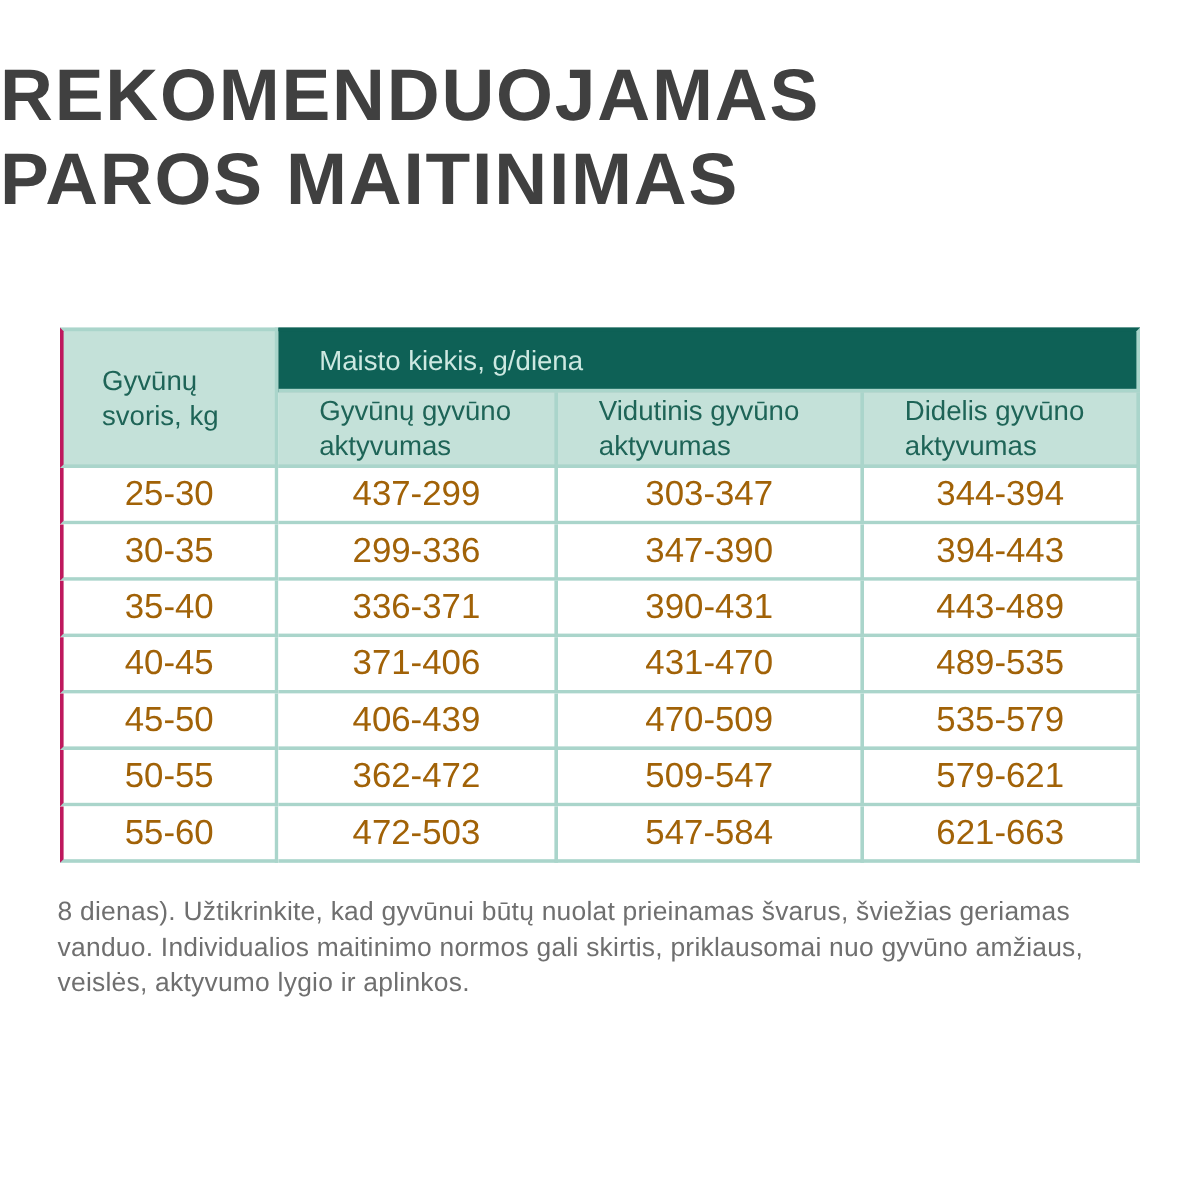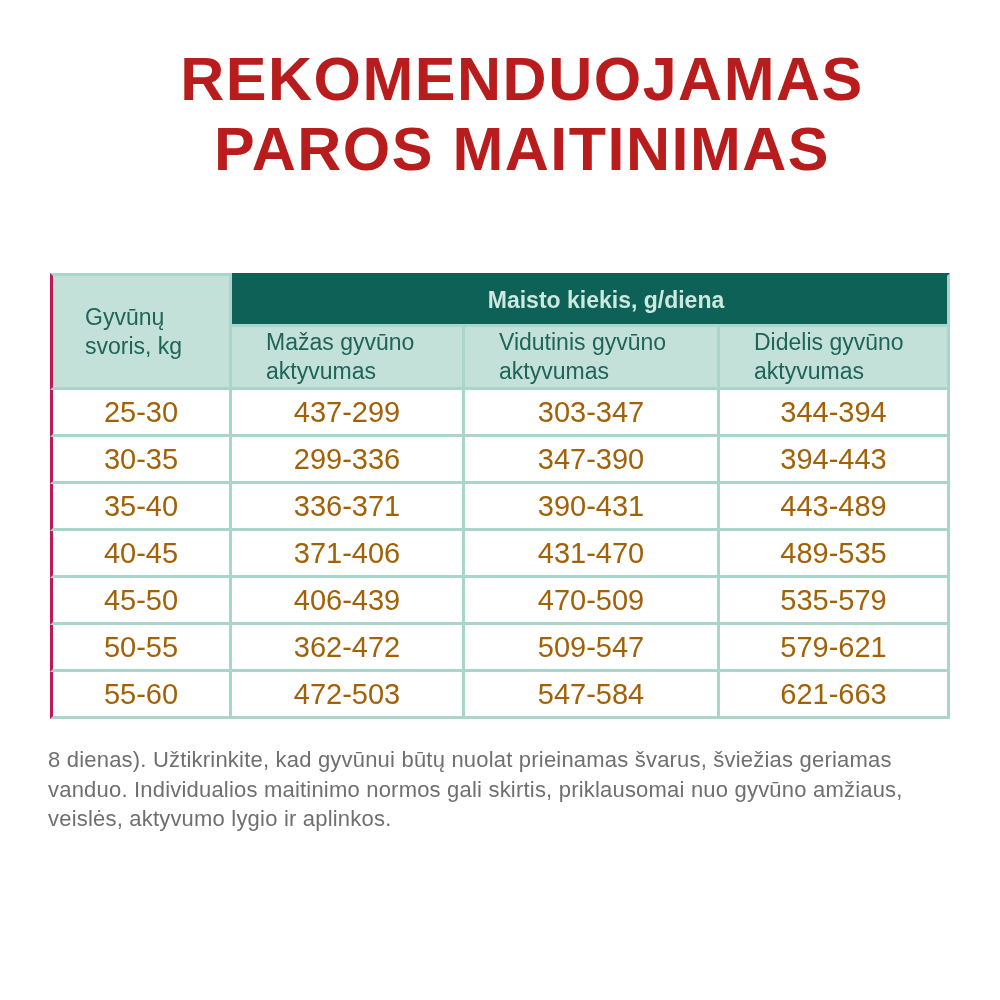--- a/index.html
+++ b/index.html
@@ -7,27 +7,26 @@
     padding: 0;
     background: #ffffff;
     width: 1000px;
     height: 1000px;
     font-family: "Liberation Sans", sans-serif;
   }
 
   
   .title-block {
     padding-top: 44px;
-    text-align: center;
-    color: #b91c1c;
+    text-align: left;
+    color: #404040;
     font-weight: bold;
     font-size: 61px;
     line-height: 70px;
     letter-spacing: 1.5px;
-    padding-left: 44px;
   }
 
   
   table.feeding {
     margin: 89px 0 0 50px;
     border-collapse: separate;
     border-spacing: 0;
     table-layout: fixed;
     width: 900px;
   }
@@ -53,23 +52,23 @@
     line-height: 29px;
     text-align: left;
     padding-left: 32px;
   }
   th.group-head {
     background: #0e6156;
     border-top-color: #0e6156;
     border-right-color: #0e6156;
     border-bottom-color: #0e6156;
     color: #cde8e1;
-    font-weight: 700;
+    font-weight: 400;
     font-size: 23px;
-    text-align: center;
+    text-align: left;
     padding-left: 34px;
     height: 54px;
   }
   th.sub-head {
     background: #c4e1d9;
     color: #1e6457;
     font-weight: 400;
     font-size: 23px;
     line-height: 29px;
     text-align: left;
@@ -108,21 +107,21 @@
       <col class="c2">
       <col class="c3">
       <col class="c4">
   </colgroup>
   <tbody>
       <tr>
     <th class="weight-head first-col top-row" rowspan="2">Gyvūnų svoris, kg</th>
     <th class="group-head top-row" colspan="3">Maisto kiekis, g/diena</th>
   </tr>
   <tr>
-    <th class="sub-head">Mažas gyvūno aktyvumas</th>
+    <th class="sub-head">Gyvūnų gyvūno aktyvumas</th>
     <th class="sub-head">Vidutinis gyvūno aktyvumas</th>
     <th class="sub-head">Didelis gyvūno aktyvumas</th>
   </tr>
 
   <tr>
     <td class="cell first-col">25-30</td>
     <td class="cell">437-299</td>
     <td class="cell">303-347</td>
     <td class="cell">344-394</td>
   </tr>

